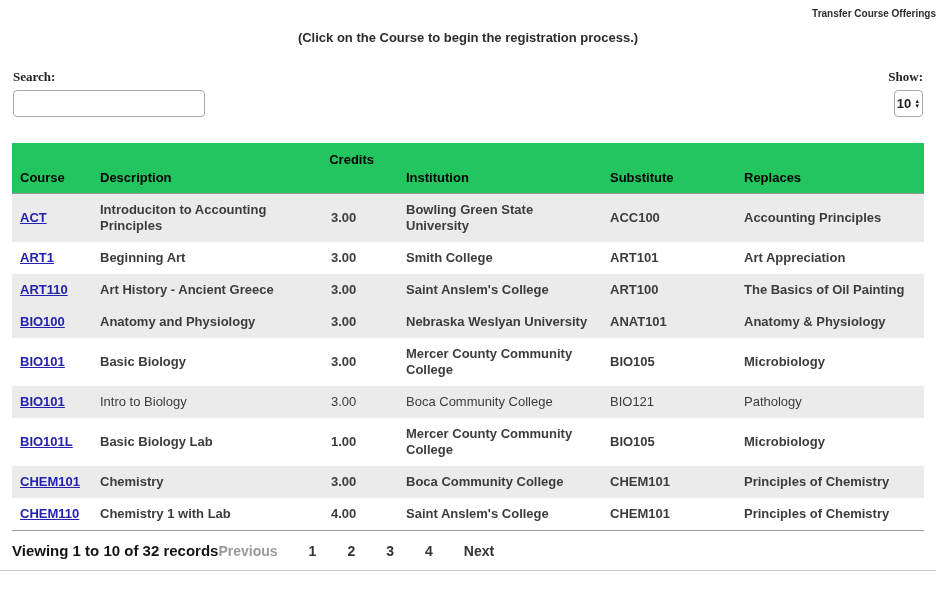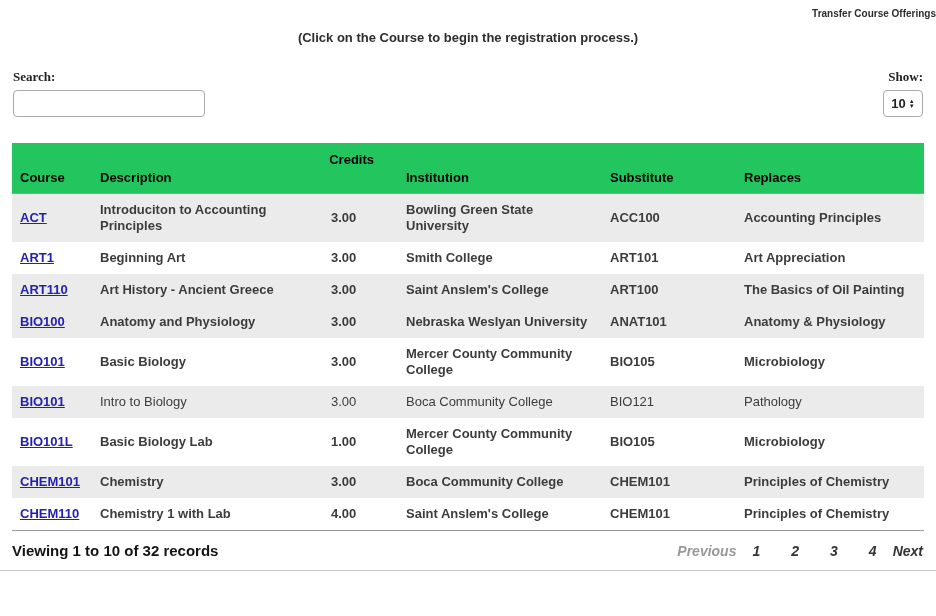--- a/index.html
+++ b/index.html
@@ -37,21 +37,21 @@
   .search-input {
     width: 192px; height: 27px;
     border: 1px solid #a9a9a9;
     border-radius: 4px;
     font-family: "Liberation Sans", sans-serif;
     font-size: 13px;
     padding: 0 6px;
     outline: none;
   }
   .show-select {
-    width: 40px; height: 27px;
+    width: 29px; height: 27px;
     border: 1px solid #a9a9a9;
     border-radius: 4px;
     display: flex;
     align-items: center;
     justify-content: center;
     gap: 3px;
     font-size: 13px;
     font-weight: bold;
     color: #222;
     cursor: pointer;
@@ -99,25 +99,25 @@
     color: #2321b0;
     font-weight: bold;
     text-decoration: underline;
     cursor: pointer;
   }
 
   .footer {
     margin: 3px 13px 0 12px;
     height: 34px;
     display: flex;
-    justify-content: space-between;
+    justify-content: flex-start;
     align-items: center;
   }
   .summary { font-size: 15px; font-weight: bold; color: #141414; }
-  .pagination { display: flex; align-items: center; gap: 16px; font-size: 14px; font-weight: bold; font-style: italic; }
+  .pagination { display: flex; align-items: center; gap: 31px; font-size: 14px; font-weight: bold; }
   .pagination .prev { color: #999; cursor: pointer; }
   .pagination .pages { display: flex; gap: 31px; }
   .pagination .page-num { color: #333; cursor: pointer; }
   .pagination .next { color: #333; cursor: pointer; }
 
   .bottom-line { border-top: 1px solid #c8c8c8; margin-top: 2px; width: 936px; }
 </style>
 </head>
 <body>
 

